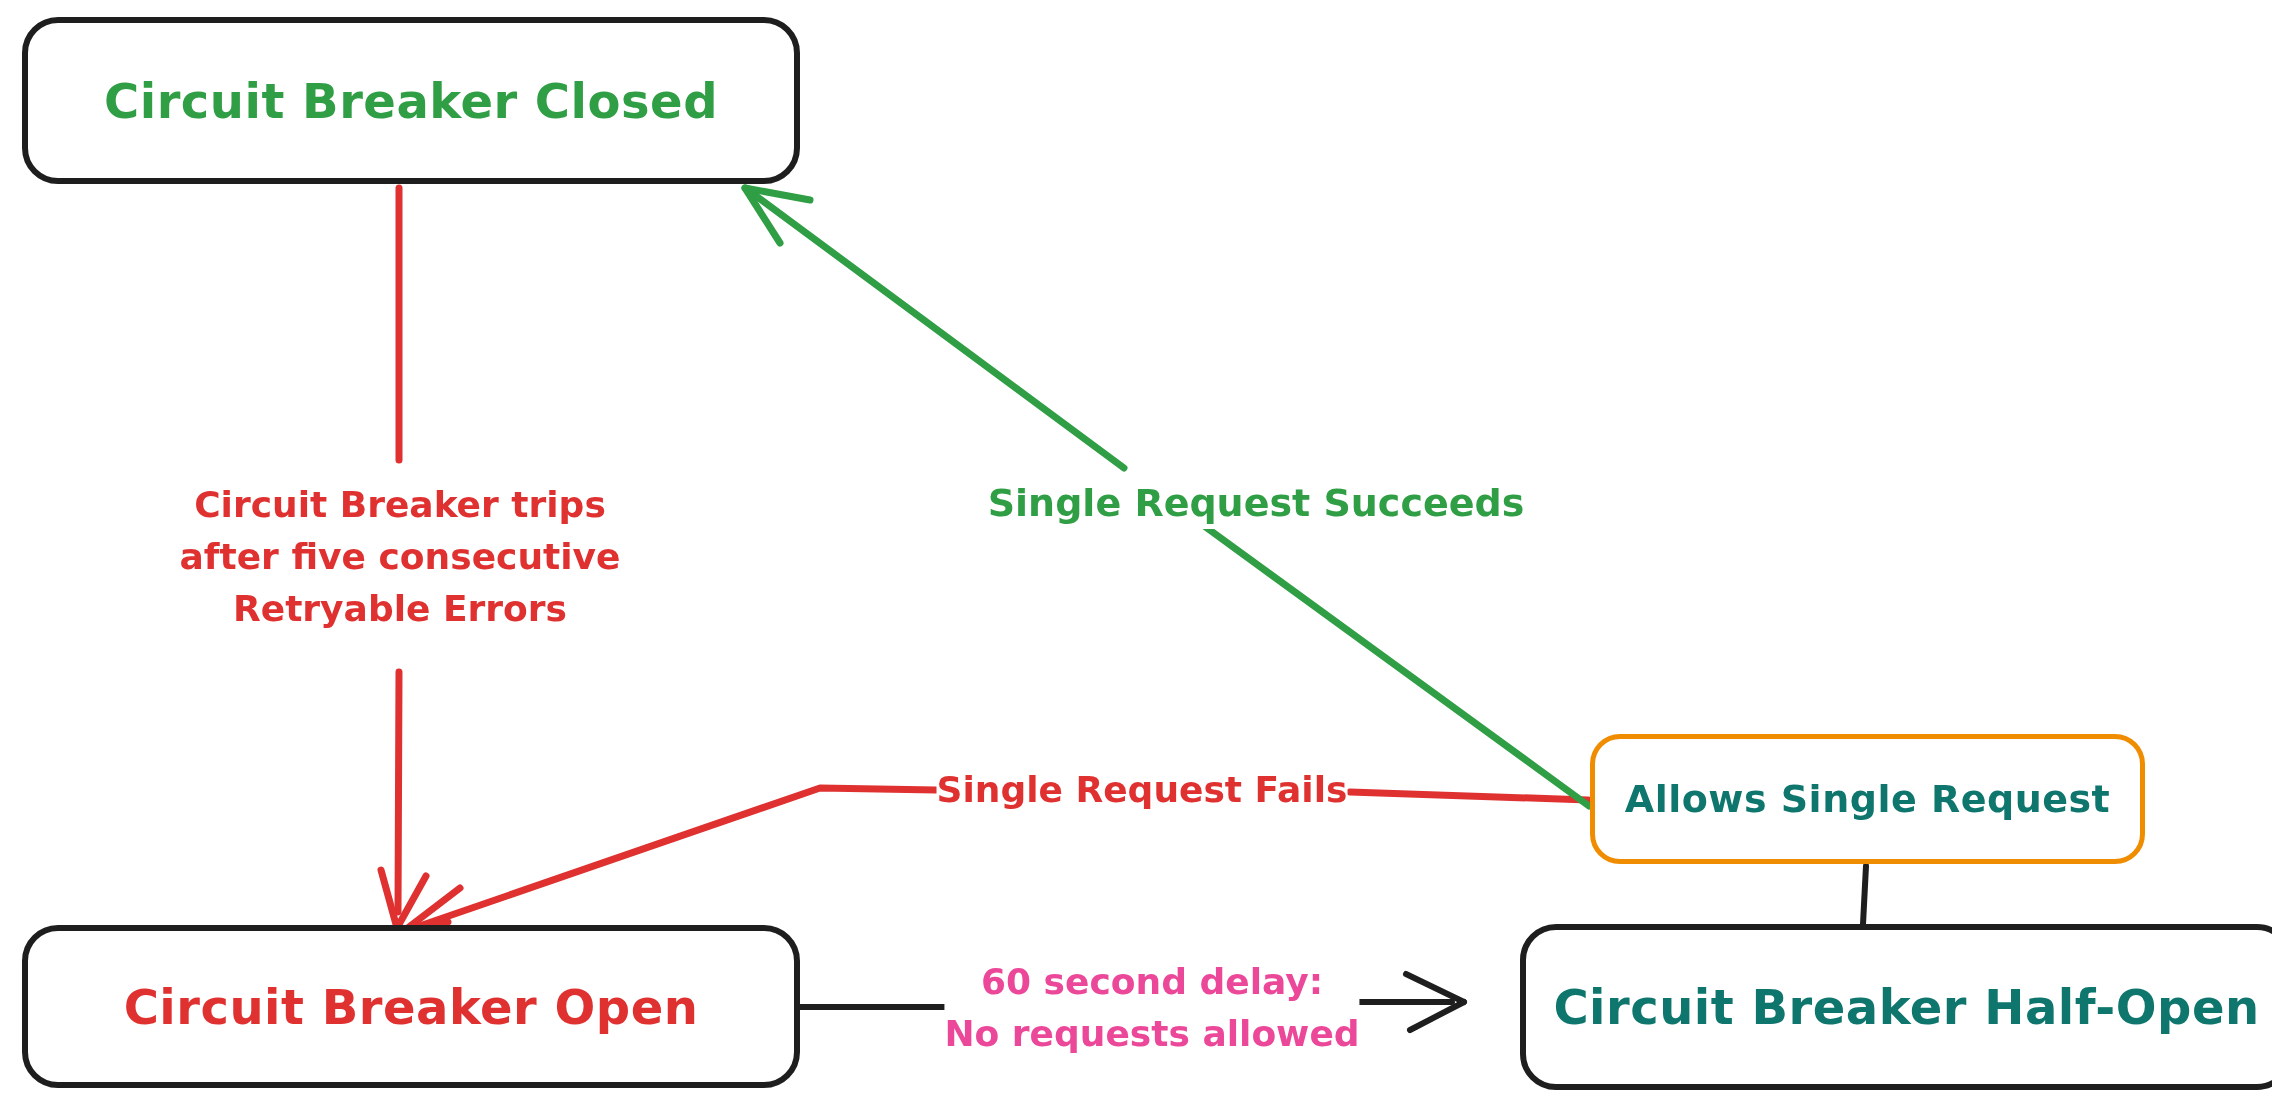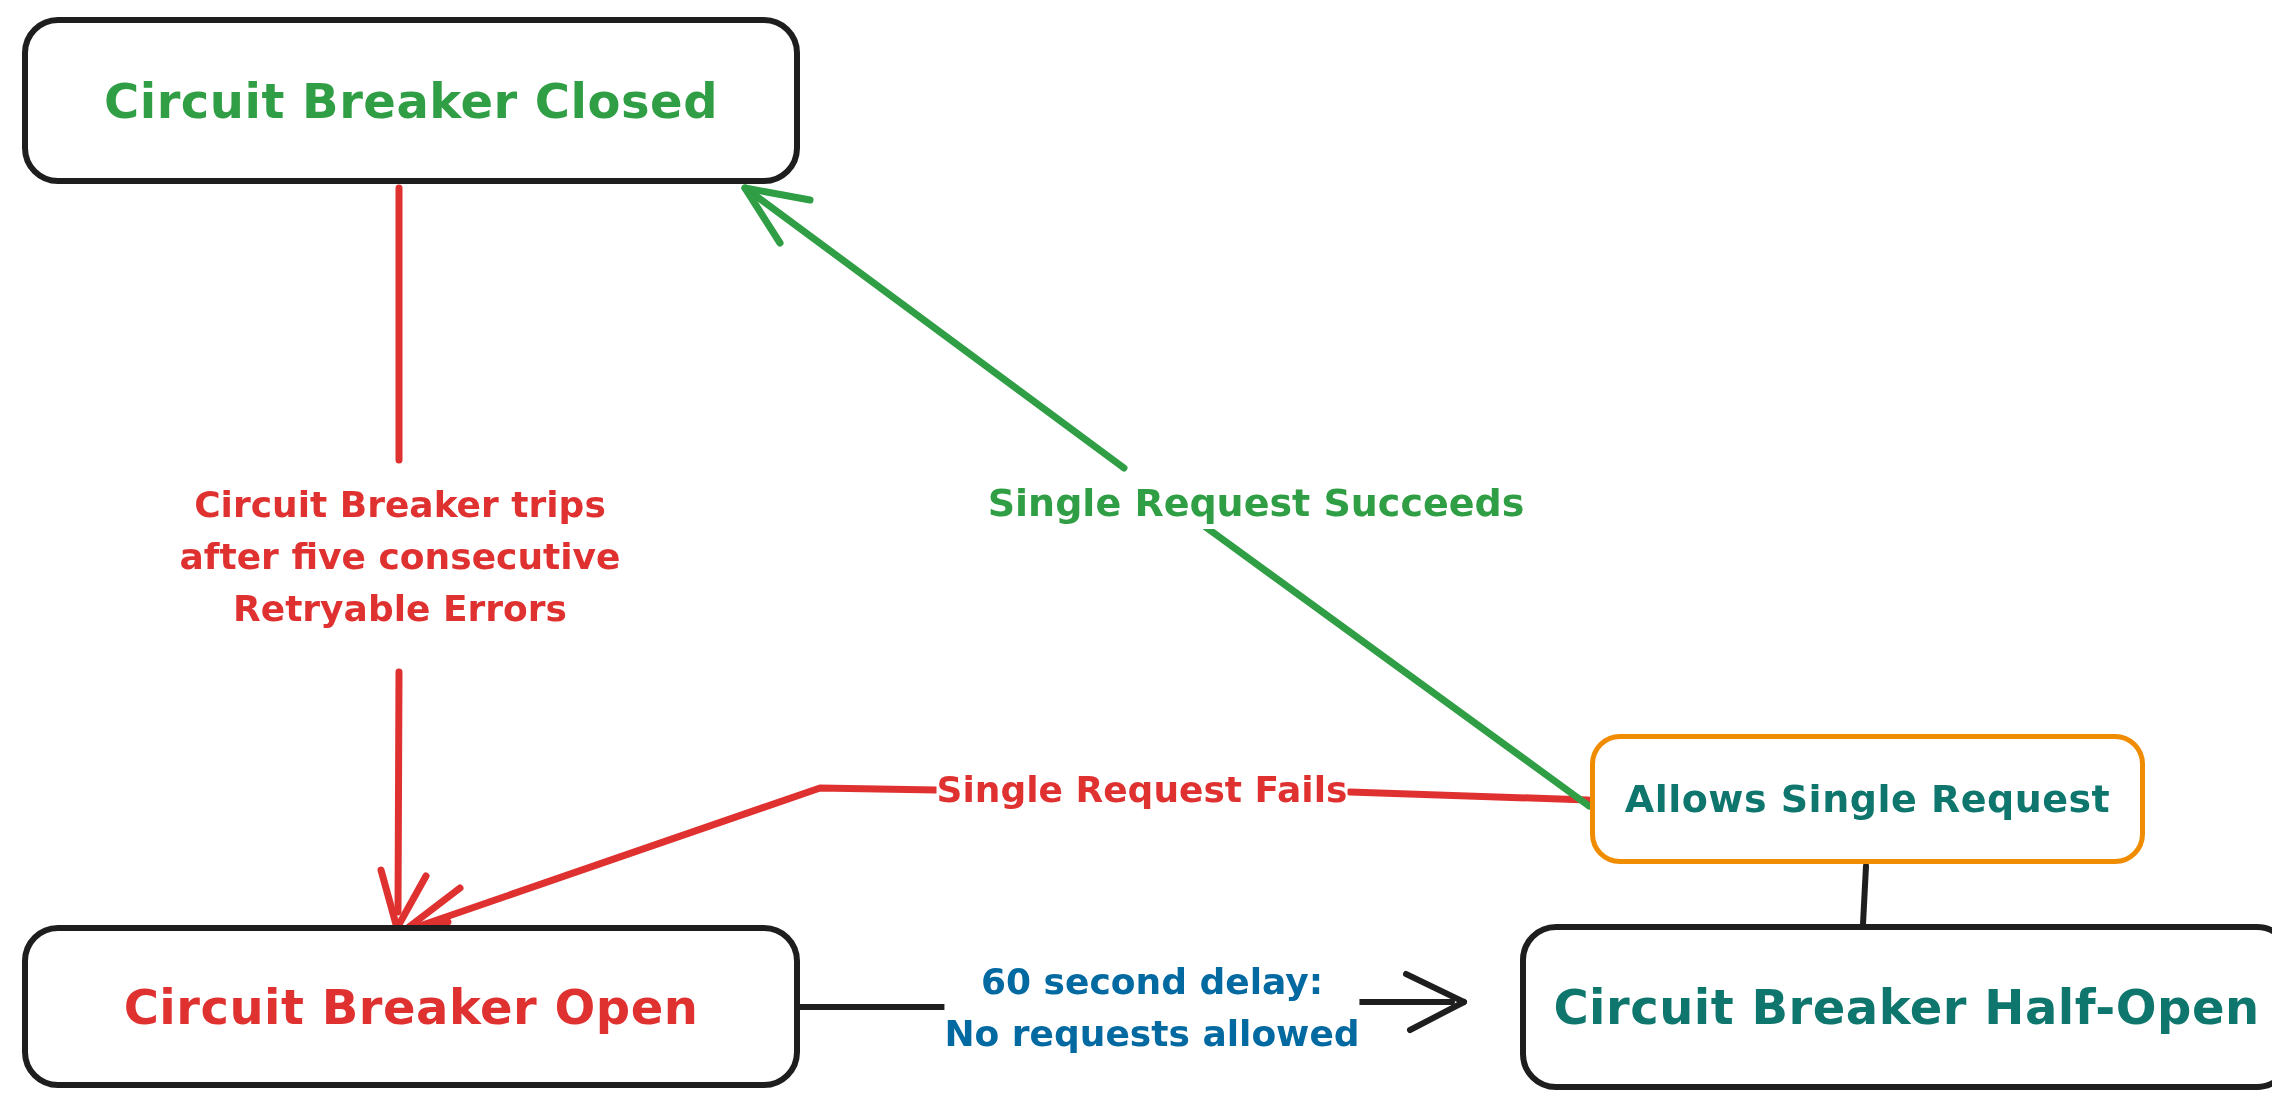--- a/index.html
+++ b/index.html
@@ -22,21 +22,21 @@
     text-align: center;
   }
   .node .node-label { font-weight: 700; letter-spacing: 0.5px; }
 
   .node.ink-border    { border-color: #1e1e1e; }
   .node.orange-border { border-color: #f08c00; border-width: 5px; border-radius: 30px; }
 
   .txt-green  { color: #2f9e44; }
   .txt-red    { color: #e03131; }
   .txt-orange { color: #0f766e; }
-  .txt-ink    { color: #0369a1; }
+  .txt-ink    { color: #ec4899; }
 
   .title-lg { font-size: 48px; }
   .title-md { font-size: 38px; }
 
   .edge-label {
     position: absolute;
     transform: translate(-50%, -50%);
     text-align: center;
     font-weight: 600;
     font-size: 36px;

